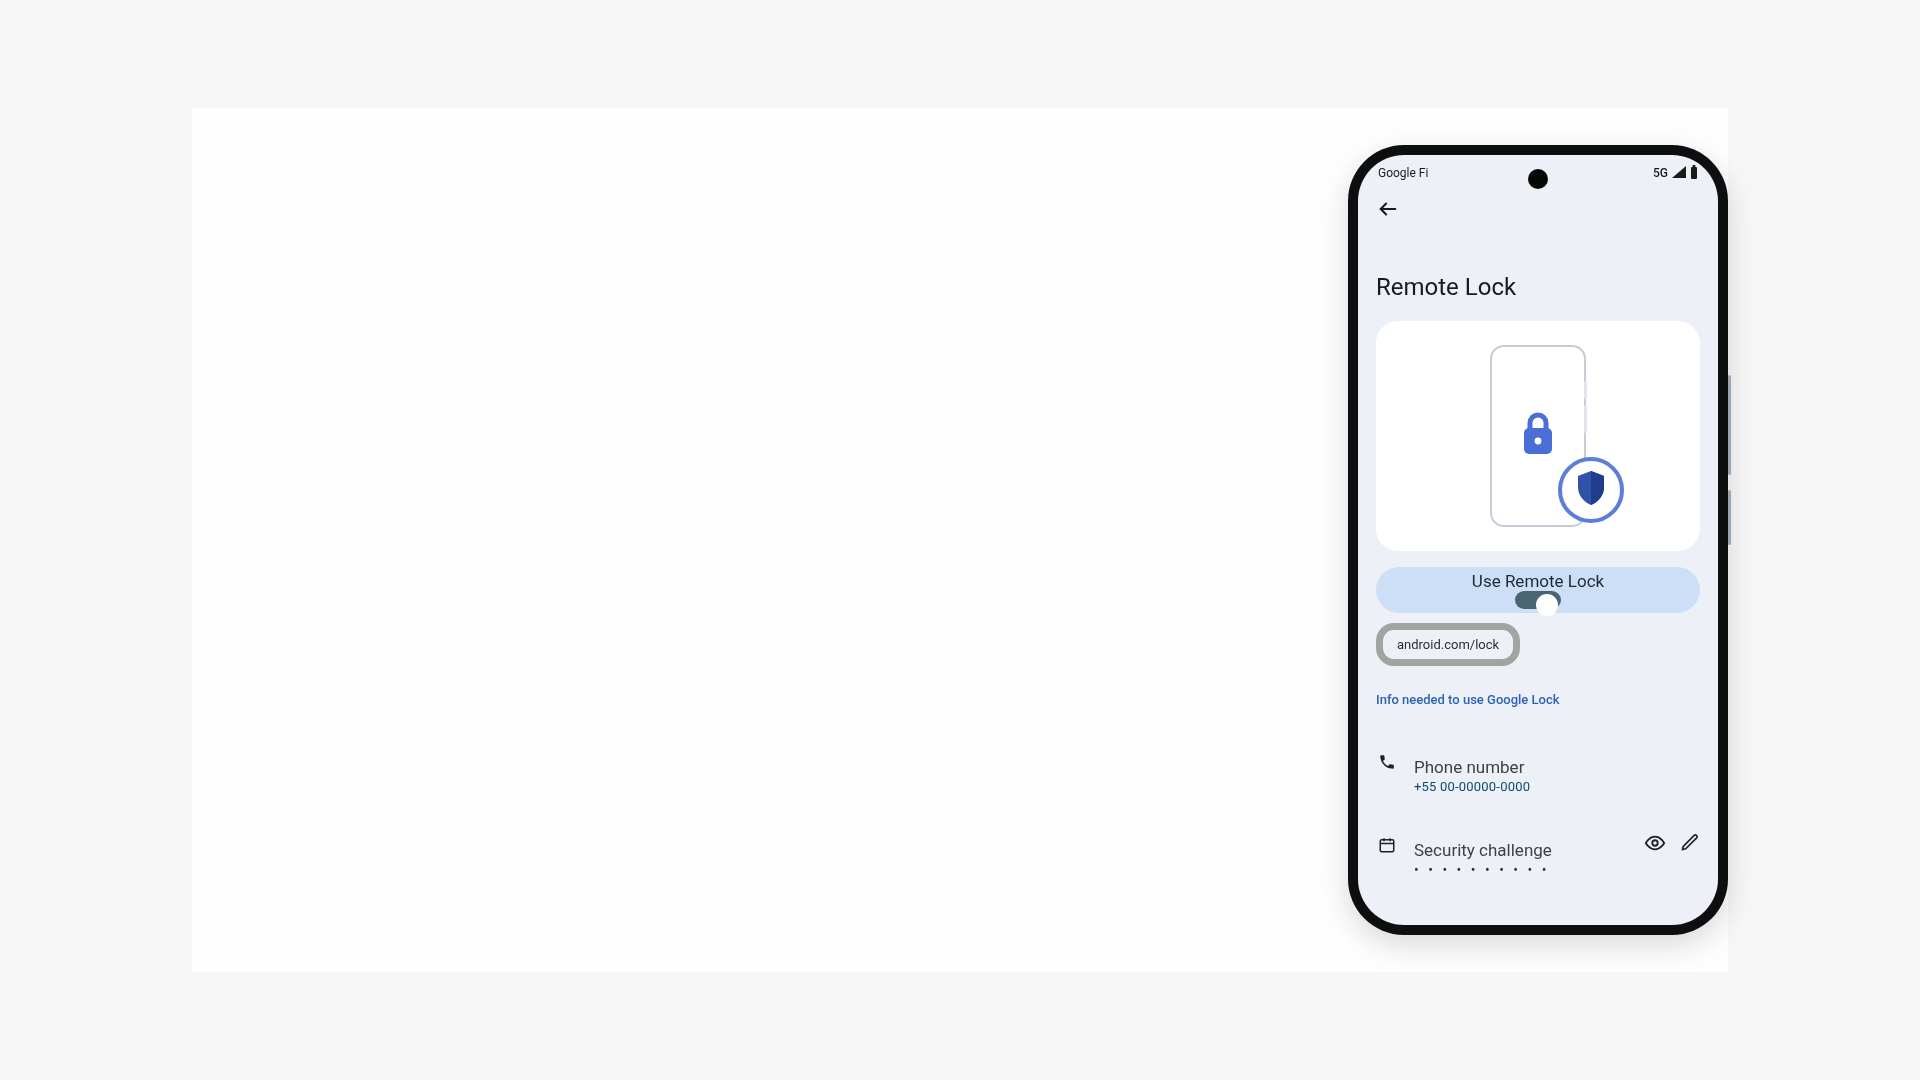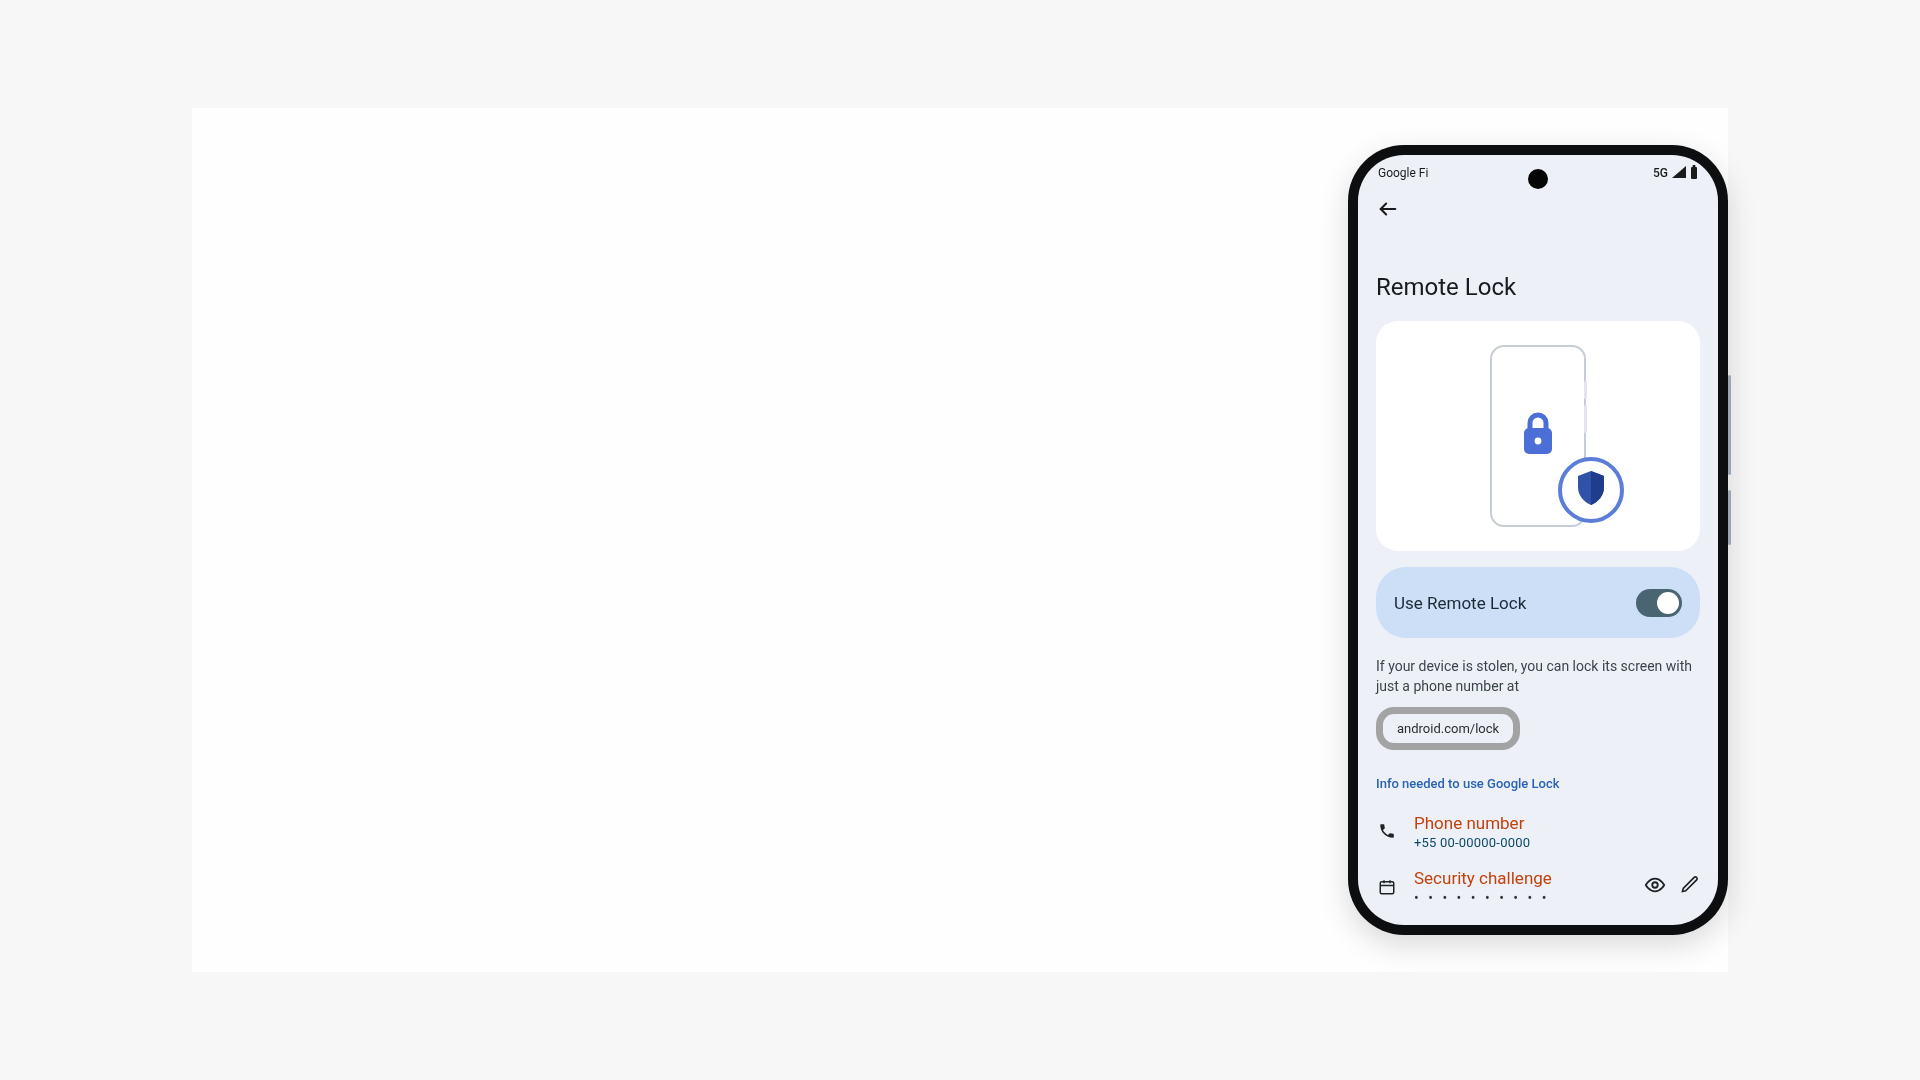--- a/index.html
+++ b/index.html
@@ -141,25 +141,26 @@
     width: 66px; height: 66px;
     border-radius: 50%;
     background: #ffffff;
     border: 4px solid #5b7ed9;
     display:flex; align-items:center; justify-content:center;
   }
   .toggle-row {
     margin-top: 16px;
     background: #ccdff6;
     border-radius: 30px;
-    height: 71px;
+    height: 46px;
     display:flex;
     align-items:center;
     justify-content:space-between;
     padding: 4px 18px;
+    flex-direction: column;
   }
   .toggle-label { font-size: 17px; color: #1d2a36; }
   .switch {
     width: 46px; height: 28px;
     background: #4a6572;
     border-radius: 14px;
     position: relative;
   }
   .switch::after{
     content:"";
@@ -191,21 +192,21 @@
     color: #2a62b4;
   }
   .list-item {
     display:flex;
     align-items:center;
     gap: 16px;
     margin-top: 22px;
   }
   .list-icon { width: 22px; display:flex; justify-content:center; color:#1d2328; }
   .list-text { flex:1; }
-  .list-title { font-size: 17px; color: #c2410c; }
+  .list-title { font-size: 17px; color: #404040; margin-top: 28px; }
   .list-sub { font-size: 13px; color: #0c4a6e; margin-top:2px; letter-spacing:0.2px; }
   .list-actions { display:flex; gap: 14px; color:#1d2328; }
   .dots { letter-spacing:3px; font-size:14px; color:#333; }
 </style>
 </head>
 <body>
 
 <div class="stage">
   <div class="phone">
     <div class="screen">
@@ -261,21 +262,20 @@
               </svg>
             </span>
           </div>
         </div>
 
         <div class="toggle-row">
           <span class="toggle-label">Use Remote Lock</span>
           <div class="switch"></div>
         </div>
 
-        <p class="desc">If your device is stolen, you can lock its screen with just a phone number at</p>
         <span class="chip">android.com/lock</span>
 
         <div class="section-header">Info needed to use Google Lock</div>
 
         <div class="list-item">
           <div class="list-icon">
             <svg width="18" height="18" viewBox="0 0 24 24" fill="#1d2328">
                 <path d="M6.6 10.8c1.4 2.8 3.8 5.1 6.6 6.6l2.2-2.2c.3-.3.7-.4 1-.2 1.2.4 2.4.6 3.7.6.6 0 1 .4 1 1V20c0 .6-.4 1-1 1C10.6 21 3 13.4 3 4c0-.6.4-1 1-1h3.5c.6 0 1 .4 1 1 0 1.3.2 2.5.6 3.7.1.4 0 .8-.2 1l-2.3 2.1z"></path>
               </svg>
           </div>

